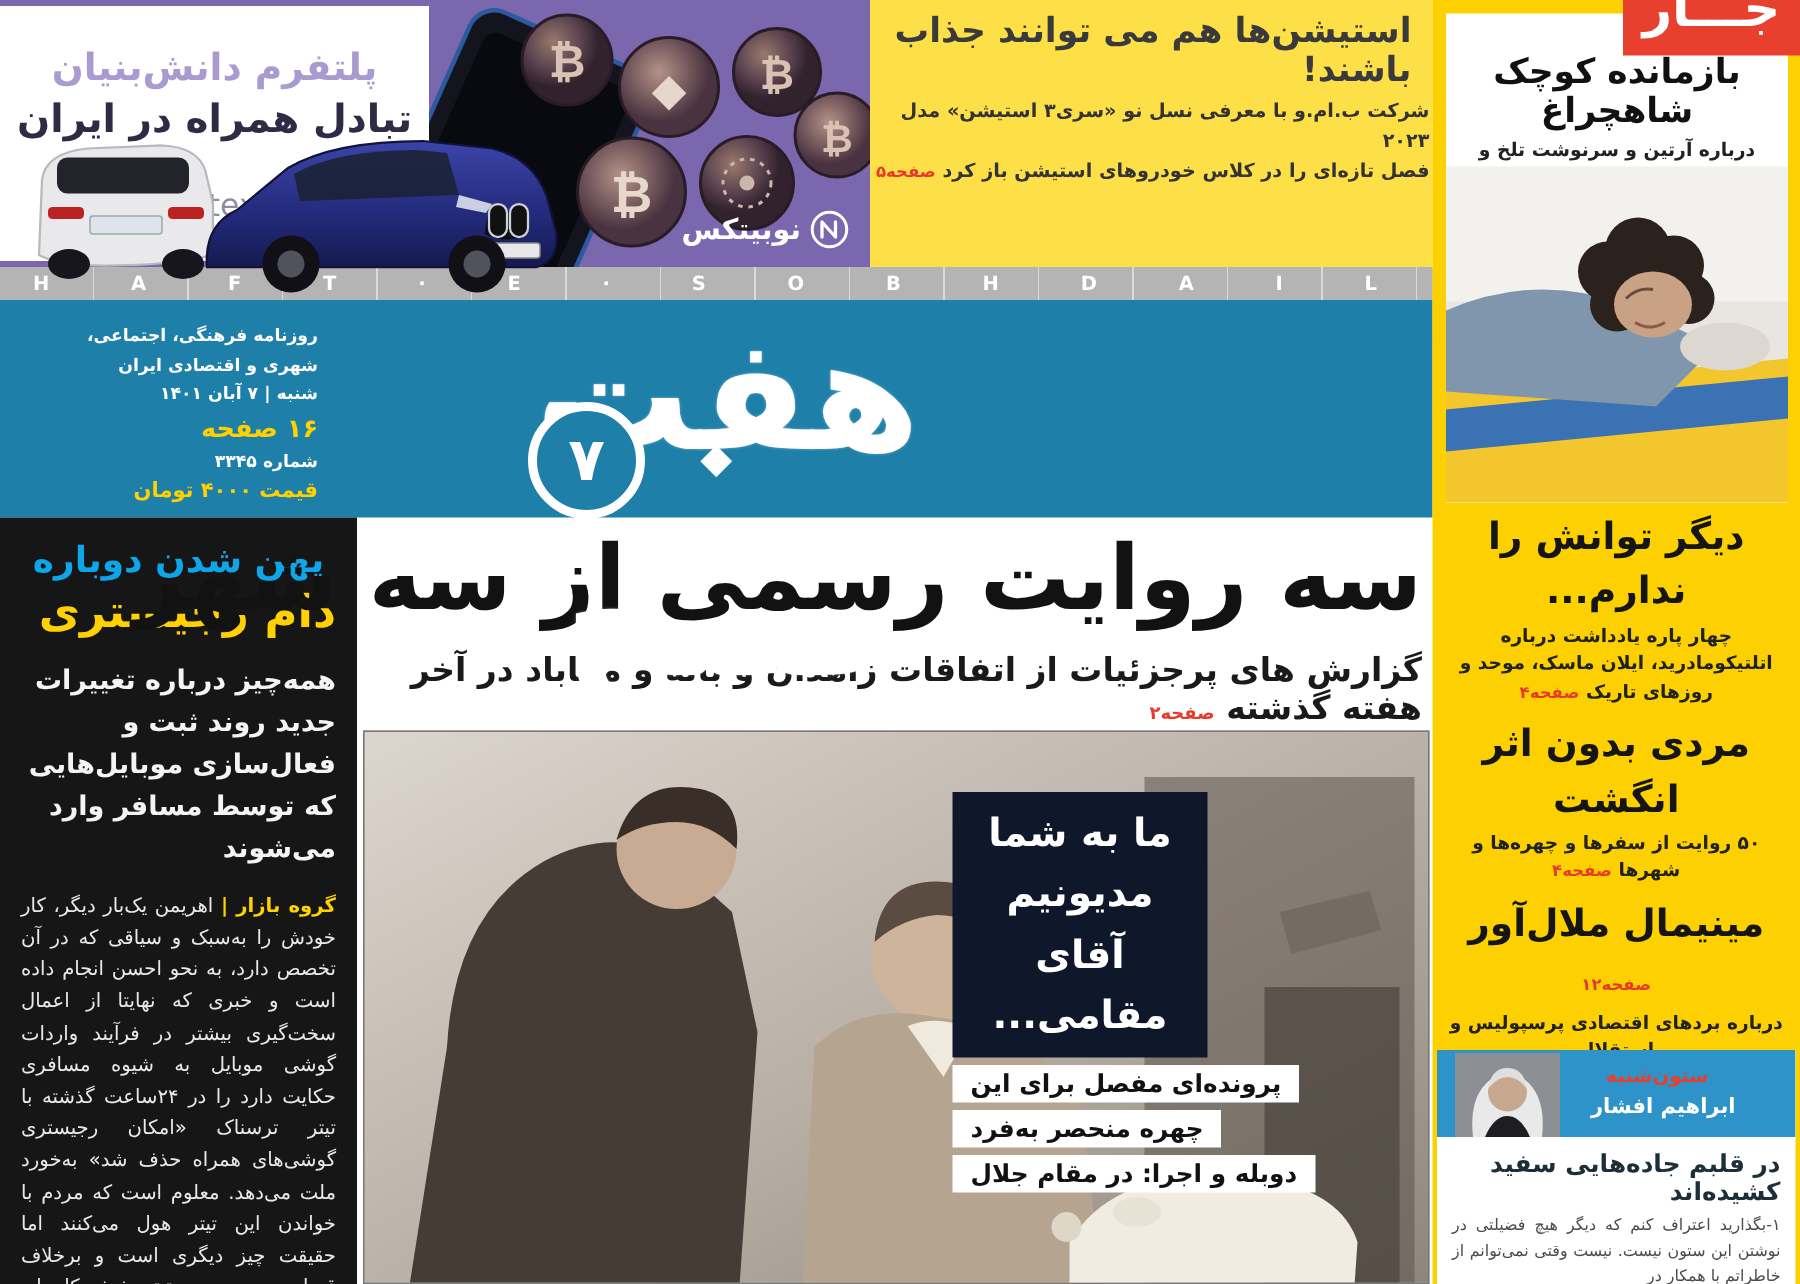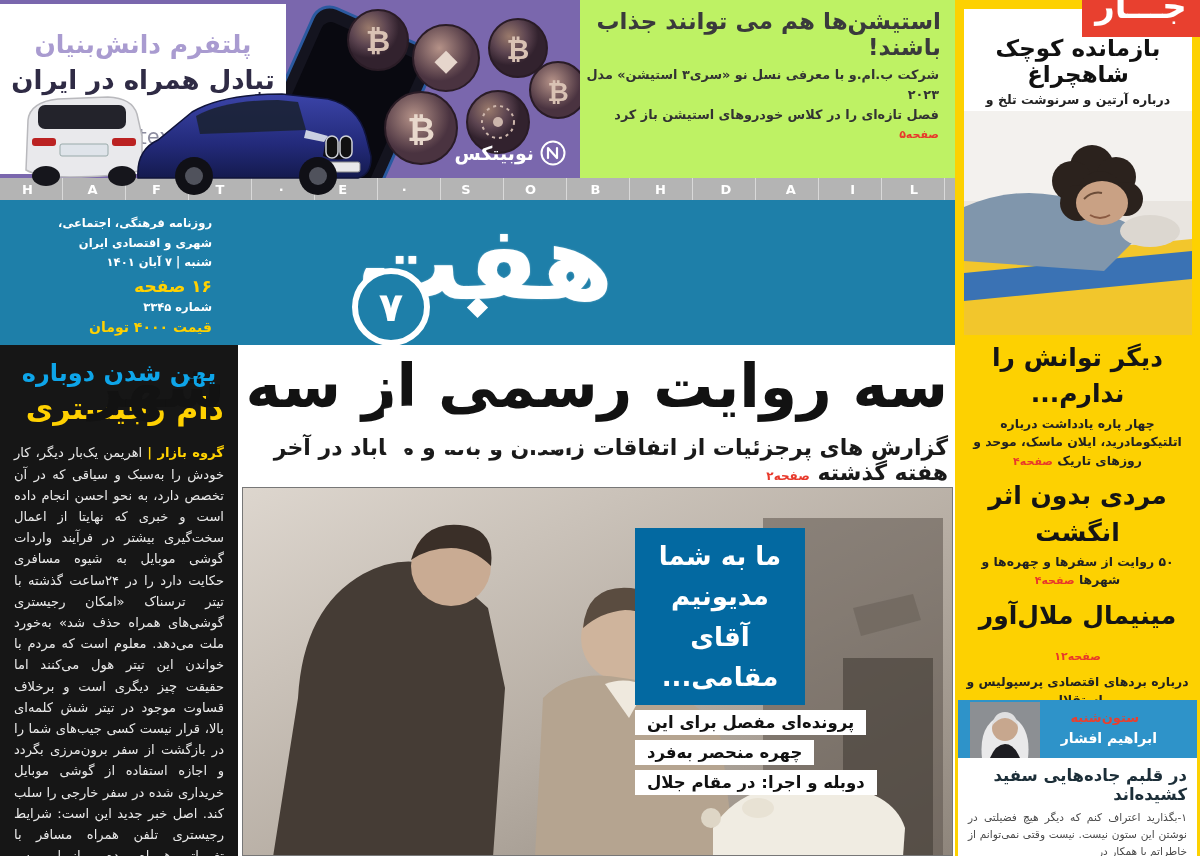--- a/index.html
+++ b/index.html
@@ -10,23 +10,23 @@
   .ad-nobitex { position:absolute; left:0; top:0; width:580px; height:178px; background:#7a67ad; }
   .nb-card { position:absolute; left:0; top:4px; width:286px; height:170px; background:#fff;
              display:flex; flex-direction:column; align-items:center; justify-content:center; direction:rtl; }
   .nb-l1 { color:#a99bd0; font-size:25px; font-weight:bold; letter-spacing:1px; }
   .nb-l2 { color:#2f2b45; font-size:26px; font-weight:bold; margin-top:6px; }
   .nb-url { color:#8d8da0; font-size:21px; margin-top:30px; }
   .nb-art { position:absolute; left:286px; top:0; width:294px; height:178px; overflow:hidden; }
   .nb-brand { position:absolute; right:14px; bottom:12px; display:flex; align-items:center; gap:6px; direction:rtl;margin-left:22px; }
   .nb-brand span { color:#fff; font-size:19px; font-weight:bold; }
 
-  .ad-bmw { position:absolute; left:580px; top:0; width:375px; height:229px; background:#bef264; }
+  .ad-bmw { position:absolute; left:580px; top:0; width:375px; height:229px; background:#fde047; }
   .bmw-head { direction:rtl; text-align:right; padding:8px 14px 0 0; font-size:23px; font-weight:bold; color:#3a3a3c; }
-  .bmw-sub { direction:rtl; text-align:right; padding:5px 16px 0 0; font-size:12.8px; font-weight:bold; color:#333; line-height:1.55; }
+  .bmw-sub { direction:rtl; text-align:right; padding:5px 2px 0 0; font-size:12.8px; font-weight:bold; color:#333; line-height:1.55; }
   .cars { position:absolute; left:8px; top:78px; width:365px; height:118px; z-index:3; }
 
   
   .strip { position:absolute; left:0; top:178px; width:955px; height:22px; background:#b4b4b4; z-index:1;
            display:flex; align-items:center; overflow:hidden;
            background-image:repeating-linear-gradient(90deg,#b4b4b4 0 62px,#d9d9d9 62px 63px); }
   .strip span { color:#fff; font-size:13px; font-weight:bold; white-space:nowrap; word-spacing:50px; padding-left:22px; }
 
   
   .masthead { position:absolute; left:0; top:200px; width:955px; height:145px; background:#1e7fa9; }
@@ -59,21 +59,21 @@
             padding-right:4px; line-height:1.35; }
   .lead-s { font-size:22px; font-weight:bold; color:#1a1a1a; text-align:right; margin-top:8px; padding-right:4px; }
   .ref { color:#e8392b; font-weight:bold; font-size:11px; }
   .lead-s .ref { font-size:12px; }
 
   
   .photo { position:absolute; left:242px; top:487px; width:711px; height:369px; border:1px solid #777;
            background:#b9b1a8; overflow:hidden; }
   .ph-overlay { position:absolute; right:147px; top:40px; width:170px; display:flex; flex-direction:column;
                 align-items:flex-end; direction:rtl; }
-  .ph-red { background:#0369a1; color:#fff; font-size:26px; font-weight:bold; text-align:center;
+  .ph-red { background:#0f172a; color:#fff; font-size:26px; font-weight:bold; text-align:center;
             padding:8px 0; line-height:1.55; }
   .ph-strip { background:#fff; color:#111; font-size:16.5px; font-weight:bold; padding:3px 12px;
               margin-top:5px; white-space:nowrap; }
 
   
   .ycol { position:absolute; left:955px; top:0; width:245px; height:856px; background:#fdd101; z-index:2; }
   .corner { position:absolute; left:127px; top:0; width:118px; height:37px; background:#e8402f; overflow:hidden; z-index:5; }
   .corner div { color:#fff; font-size:34px; font-weight:bold; text-align:center; margin-top:-14px; direction:rtl; letter-spacing:2px; }
   .ycard { position:absolute; left:9px; top:9px; width:228px; height:326px; background:#fff; direction:rtl; overflow:hidden; }
   .ycard-h { font-size:23px; font-weight:bold; color:#111; text-align:center; margin-top:26px; }
@@ -204,20 +204,21 @@
       <div class="mh-price">قیمت ۴۰۰۰ تومان</div>
     </div>
     <div class="mh-logo">هفت صبح</div>
   </div>
   <div class="mh-circle">۷</div>
   <div class="mh-diamond"></div>
 
   <div class="left-col">
     <div class="lc-t1">پهن شدن دوباره</div>
     <div class="lc-t2">دام رجیستری</div>
+    <div class="lc-lede">همه‌چیز درباره تغییرات جدید روند ثبت و فعال‌سازی موبایل‌هایی که توسط مسافر وارد می‌شوند</div>
     <div class="lc-body">
       <span class="lc-byline">گروه بازار |</span>
       <span>اهریمن یک‌بار دیگر، کار خودش را به‌سبک و سیاقی که در آن تخصص دارد، به نحو احسن انجام داده است و خبری که نهایتا از اعمال سخت‌گیری بیشتر در فرآیند واردات گوشی موبایل به شیوه مسافری حکایت دارد را در ۲۴ساعت گذشته با تیتر ترسناک «امکان رجیستری گوشی‌های همراه حذف شد» به‌خورد ملت می‌دهد. معلوم است که مردم با خواندن این تیتر هول می‌کنند اما حقیقت چیز دیگری است و برخلاف قساوت موجود در تیتر شش کلمه‌ای بالا، قرار نیست کسی جیب‌های شما را در بازگشت از سفر برون‌مرزی بگردد و اجازه استفاده از گوشی موبایل خریداری شده در سفر خارجی را سلب کند. اصل خبر جدید این است: شرایط رجیستری تلفن همراه مسافر با تغییراتی همراه بوده و از این پس پرداخت حقوق ورودی تلفن همراه تنها با کارت بانکی مجهز به رمز</span>
     </div>
   </div>
 
   <div class="lead">
     <div class="lead-h">سه روایت رسمی از سه شهر</div>
     <div class="lead-s">
       <span>گزارش های پرجزئیات از اتفاقات زاهدان و بانه و مهاباد در آخر هفته گذشته</span>

